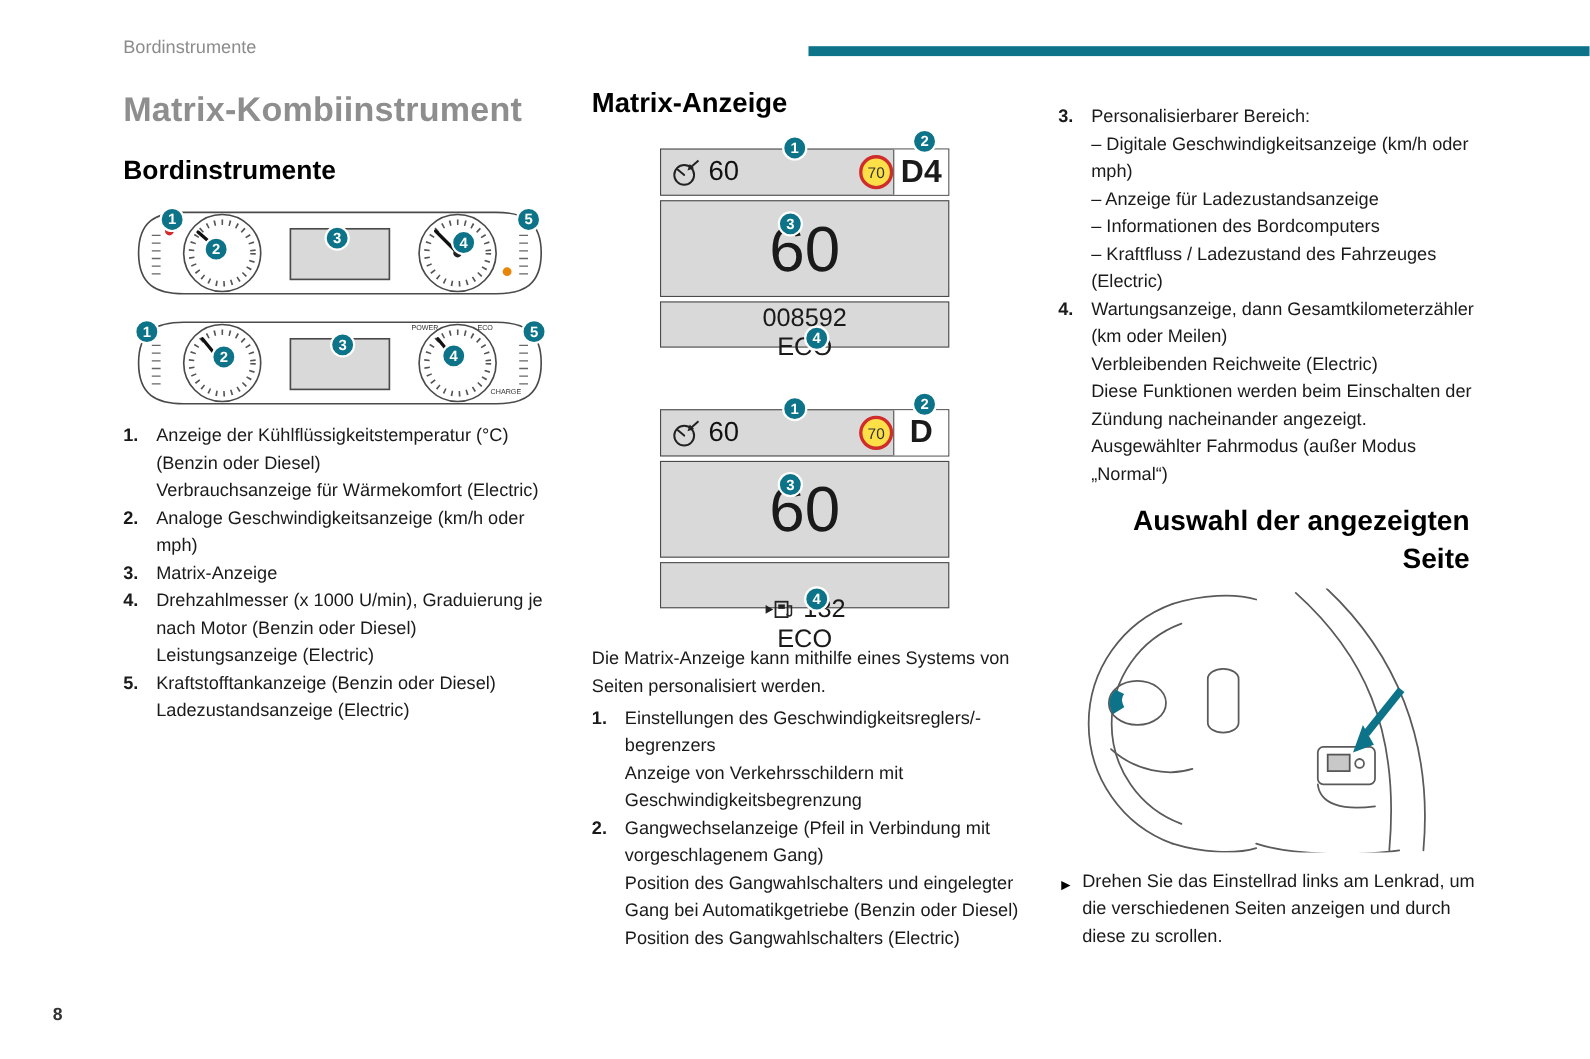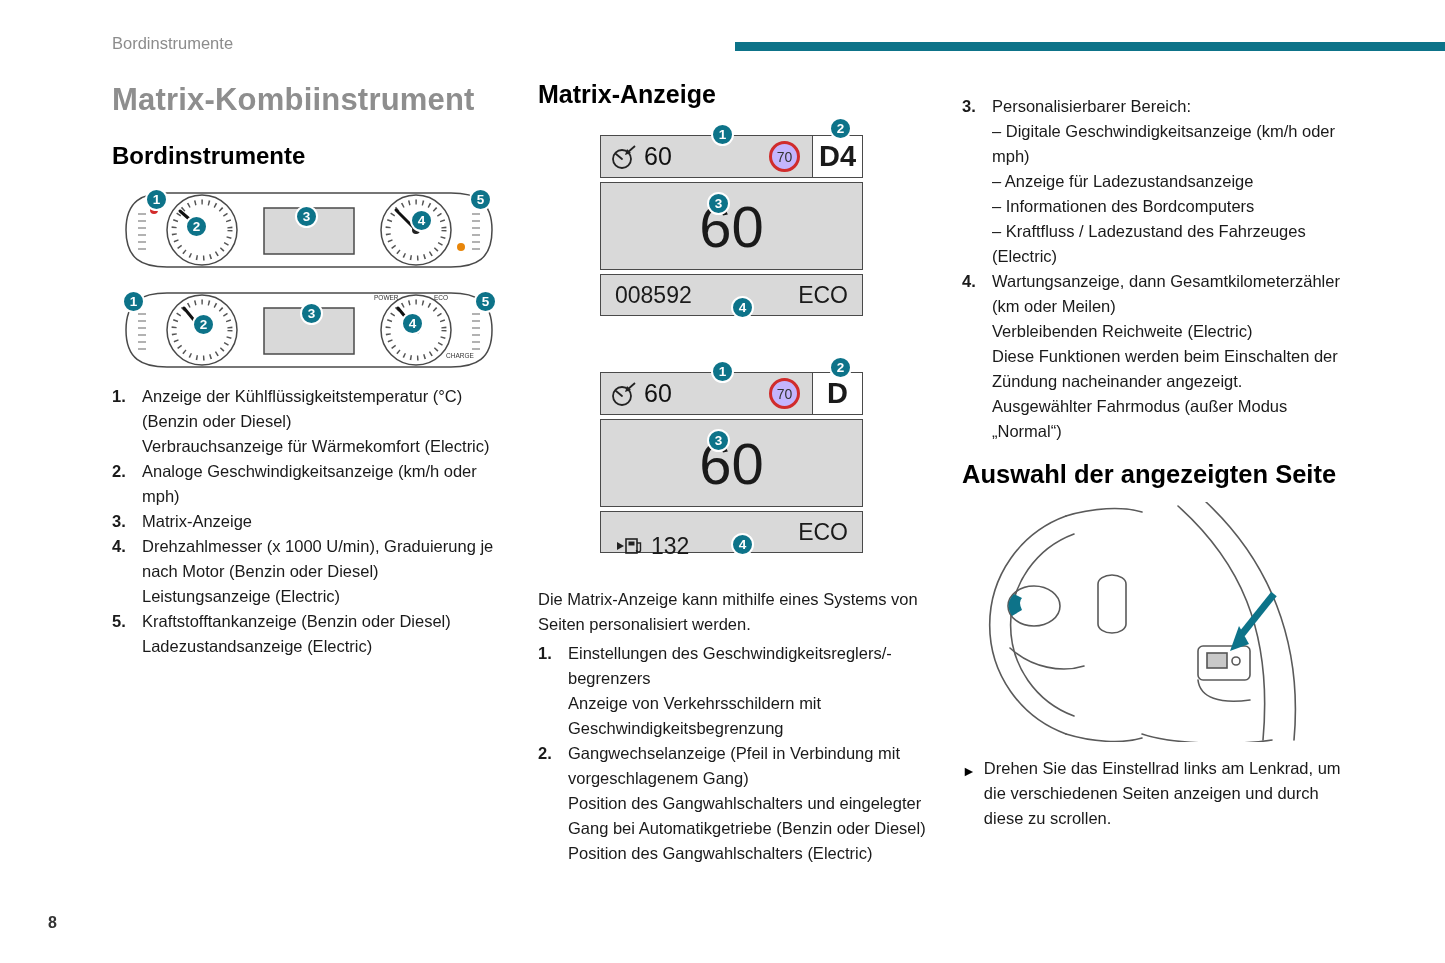--- a/index.html
+++ b/index.html
@@ -12,44 +12,44 @@
   .page-number{position:absolute;left:48px;top:914px;font-size:16px;font-weight:bold;color:#333;}
 
   .col{position:absolute;}
   .col1{left:112px;top:78px;width:394px;}
   .col2{left:538px;top:80px;width:398px;}
   .col3{left:962px;top:90px;width:390px;}
 
   h1.doc-title{margin:4px 0 24px;font-size:31px;font-weight:bold;color:var(--gray-title);letter-spacing:.2px;}
   h2.sec{margin:0 0 14px;font-size:24px;font-weight:bold;color:#000;}
   h2.sec2{margin:0;font-size:25px;font-weight:bold;color:#000;}
-  h2.sec3{margin:14px 0 10px;font-size:25.5px;line-height:1.32;font-weight:bold;color:#000;}
+  h2.sec3{margin:14px 16px 10px;font-size:25.5px;line-height:1.32;font-weight:bold;color:#000;text-align:right;}
 
   figure{margin:0;padding:0;position:relative;}
   .cluster{width:394px;height:92px;margin:4px 0 8px;}
   .caption{font-size:17px;font-weight:bold;margin:2px 0 12px;}
 
   .list{margin-top:4px;}
   .li{display:flex;font-size:16.5px;line-height:25px;}
   .li-num{width:30px;flex:0 0 30px;font-weight:bold;}
   .li-text{flex:1;white-space:pre-line;}
 
   .callout{position:absolute;width:23px;height:23px;border-radius:50%;background:var(--accent);color:#fff;font-weight:bold;font-size:13.5px;display:flex;align-items:center;justify-content:center;border:2px solid #fff;z-index:3;}
 
   
   .matrix{position:relative;width:263px;margin:26px 0 0 62px;}
   .matrix.second{margin-top:56px;}
   .md-box{background:var(--box-bg);border:1.6px solid var(--box-border);}
   .md-top{height:43px;display:flex;align-items:center;padding-left:8px;}
   .md-spacer{flex:1;}
   .md-speed{font-size:25px;margin-left:5px;color:#111;}
-  .limit{width:31px;height:31px;border-radius:50%;border:3.5px solid #d02c2c;background:#c4b5fd;display:flex;align-items:center;justify-content:center;font-size:14px;color:#333;margin-right:12px;flex:0 0 31px;}
+  .limit{width:31px;height:31px;border-radius:50%;border:3.5px solid #d02c2c;background:#fde047;display:flex;align-items:center;justify-content:center;font-size:14px;color:#333;margin-right:0;flex:0 0 31px;}
   .md-gear{align-self:stretch;min-width:50px;background:#fff;border-left:1.6px solid var(--box-border);display:flex;align-items:center;justify-content:center;font-size:29px;font-weight:bold;padding:0 5px;}
   .md-mid{height:88px;margin-top:4px;display:flex;align-items:center;justify-content:center;font-size:58px;color:#1a1a1a;}
-  .md-bot{height:42px;margin-top:4px;display:flex;align-items:center;justify-content:space-between;padding:0 14px;font-size:23px;color:#1a1a1a;}
+  .md-bot{height:42px;margin-top:4px;display:flex;align-items:center;justify-content:space-between;padding:0 14px;font-size:23px;color:#1a1a1a;flex-direction:column;}
   .md-bot .left-group{display:flex;align-items:center;gap:6px;margin-top:28px;}
 
   .intro{font-size:16.5px;line-height:25px;margin:34px 0 2px;}
 
   .wheel-fig{width:380px;height:240px;margin:4px 0 14px 8px;}
   .instruction{display:flex;gap:8px;font-size:16.5px;line-height:25px;margin-top:10px;}
   .pointer{flex:0 0 auto;font-size:14px;padding-top:3px;color:#000;}
 </style>
 </head>
 <body>

